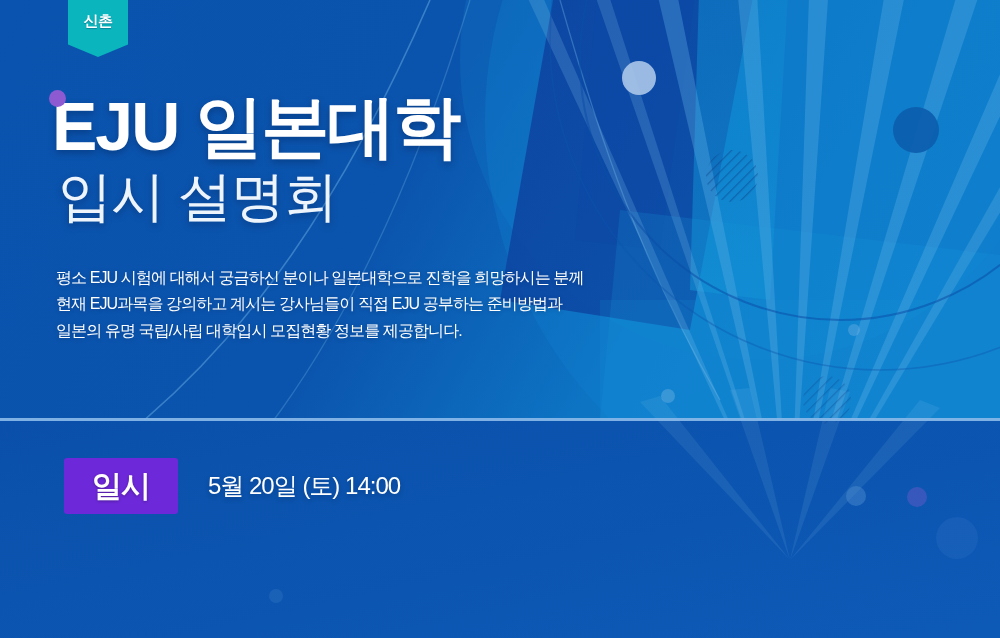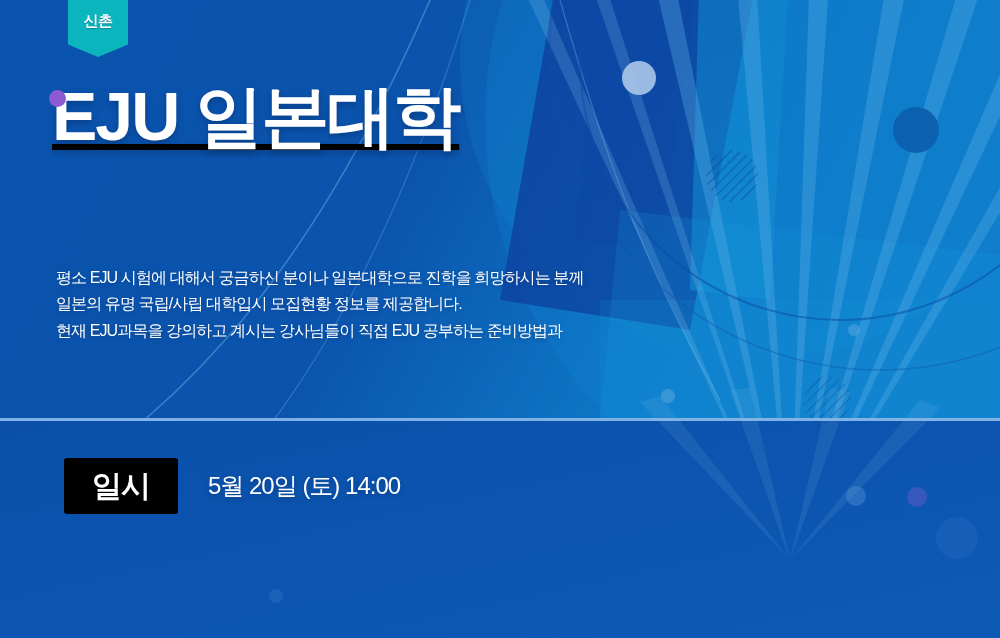--- a/index.html
+++ b/index.html
@@ -23,21 +23,21 @@
     display:flex;align-items:flex-start;justify-content:center;
     padding-top:12px;
     z-index:6;
   }
   .ribbon span{
     color:#ffffff;font-size:15px;font-weight:700;letter-spacing:-0.5px;
     text-shadow:0 1px 1px rgba(0,40,90,.35);
   }
 
   
-  .title-block{position:absolute;left:52px;top:82px;text-decoration:underline;}
+  .title-block{position:absolute;left:52px;top:92px;}
   .title-main{
     color:#ffffff;
     font-size:68px;
     font-weight:700;
     letter-spacing:-2px;
     line-height:1.02;
     margin:0;
     text-shadow:0 3px 7px rgba(0,25,70,.35);
     white-space:nowrap;
   }
@@ -77,21 +77,21 @@
   .info{
     position:absolute;left:64px;top:458px;
   }
   .info-row{
     display:flex;align-items:center;
     margin-bottom:18px;
   }
   .info-badge{
     width:114px;height:56px;
     border-radius:3px;
-    background:#000000;
+    background:#6d28d9;
     display:flex;align-items:center;justify-content:center;
     color:#ffffff;
     font-size:30px;font-weight:700;letter-spacing:-1px;
     text-shadow:0 1px 3px rgba(0,0,0,.3);
     flex:0 0 auto;
   }
   .info-value{
     margin-left:30px;
     color:#ffffff;
     font-size:24px;
@@ -203,26 +203,27 @@
   <div class="content">
 
     <div class="ribbon">
       <span>신촌</span>
     </div>
 
     <div class="dot-accent"></div>
 
     <div class="title-block">
       <h1 class="title-main">EJU 일본대학</h1>
+      <h2 class="title-sub">입시 설명회</h2>
     </div>
 
     <div class="body-copy">
       <p>평소 EJU 시험에 대해서 궁금하신 분이나 일본대학으로 진학을 희망하시는 분께</p>
+      <p>현재 EJU과목을 강의하고 계시는 강사님들이 직접 EJU 공부하는 준비방법과</p>
       <p>일본의 유명 국립/사립 대학입시 모집현황 정보를 제공합니다.</p>
-      <p>현재 EJU과목을 강의하고 계시는 강사님들이 직접 EJU 공부하는 준비방법과</p>
     </div>
 
     <div class="info">
       <div class="info-row">
         <div class="info-badge">일시</div>
         <div class="info-value">5월 20일 (토) 14:00</div>
       </div>
       <div class="info-row">
       </div>
     </div>

